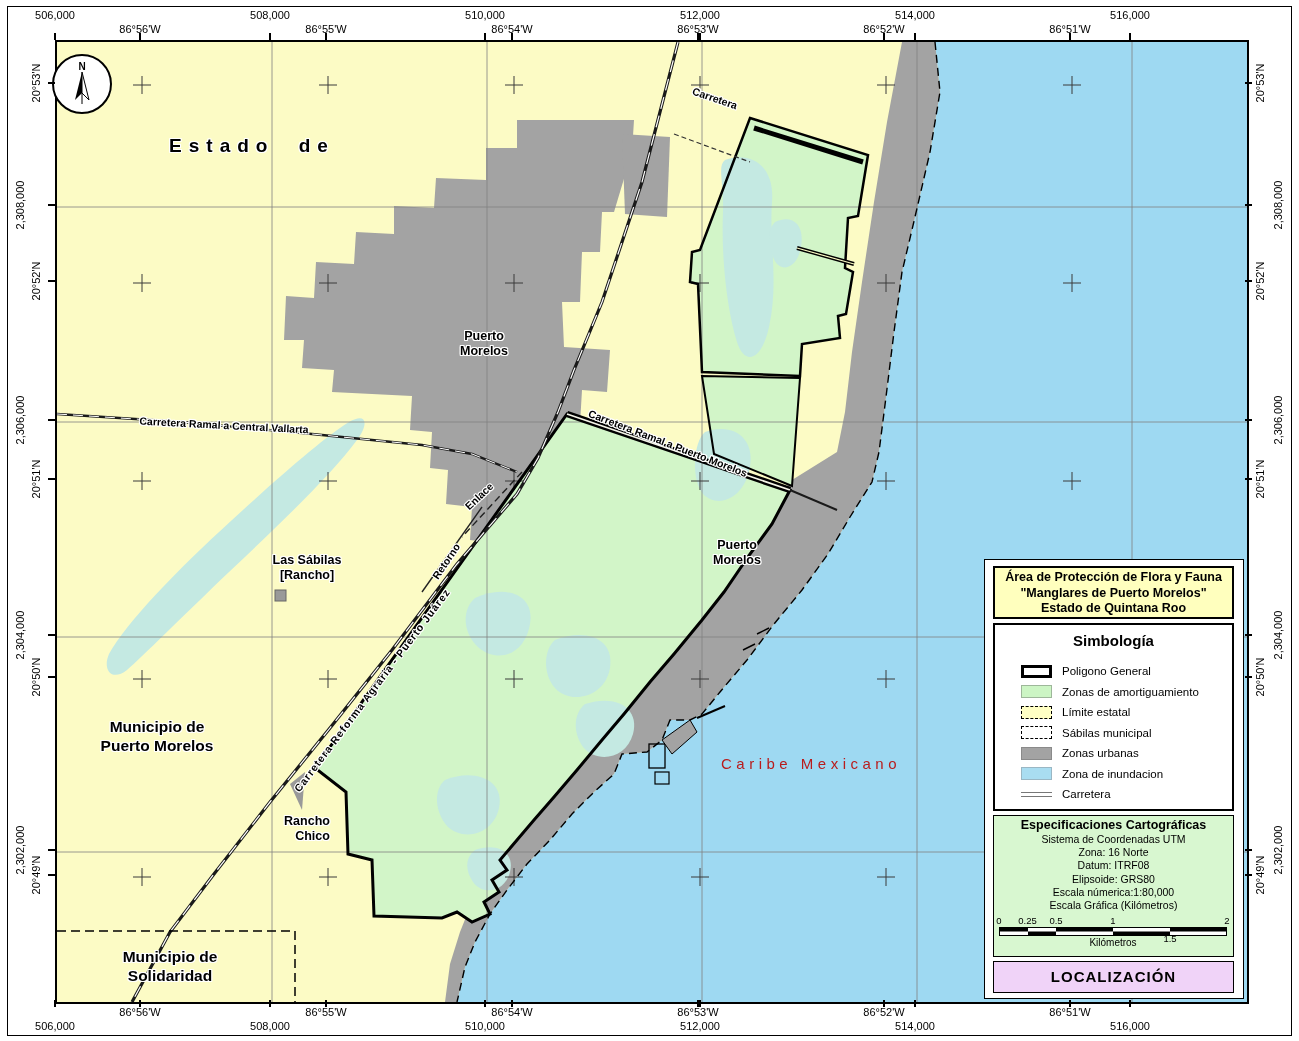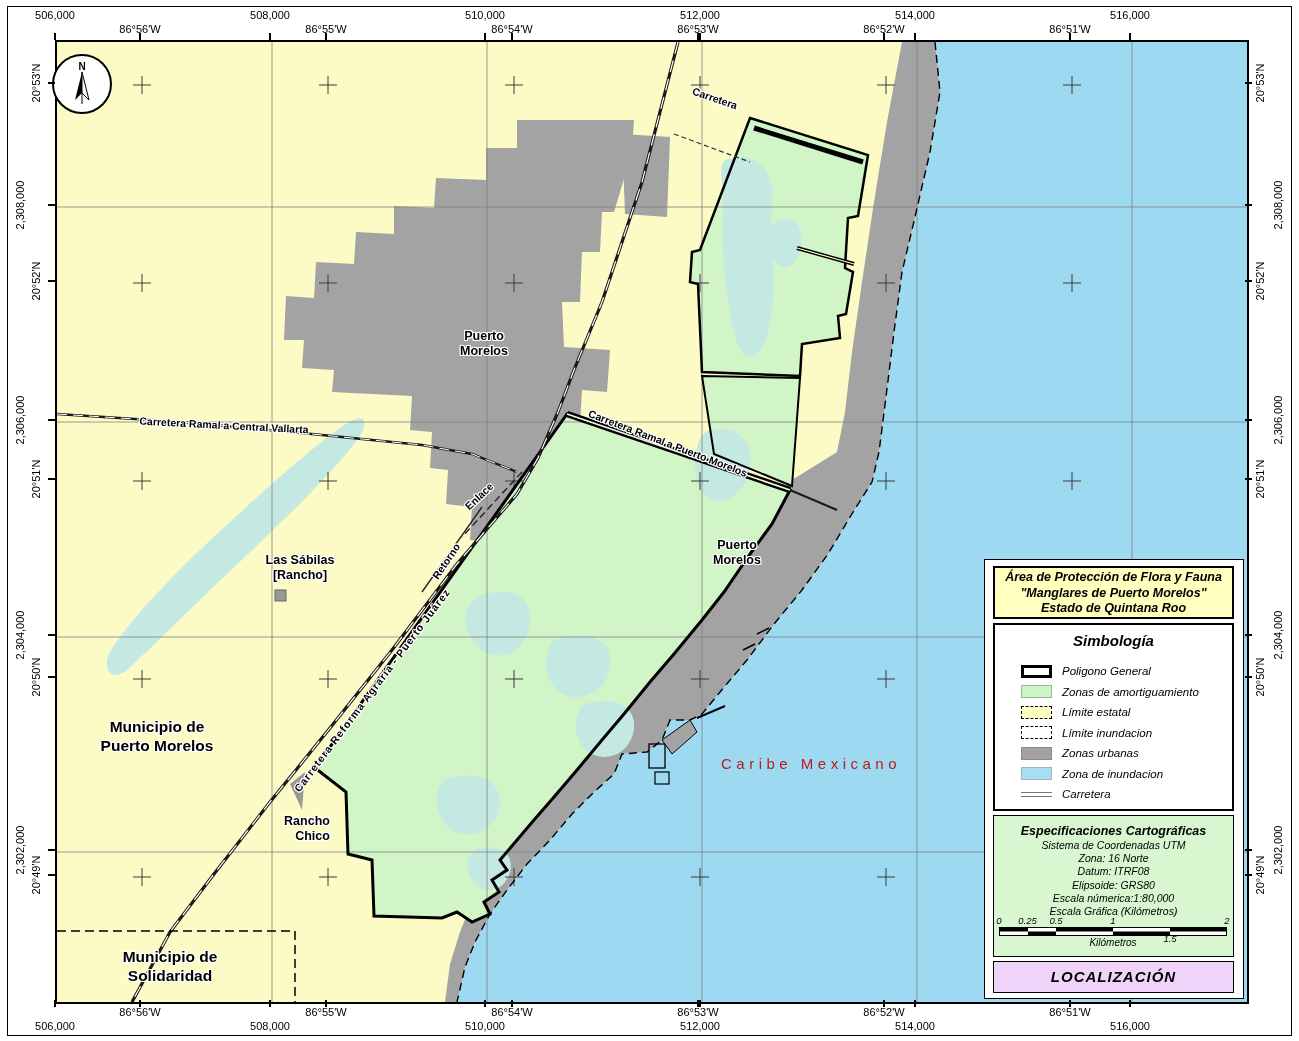--- a/index.html
+++ b/index.html
@@ -20,39 +20,39 @@
         0 -1px 0 #fff,0 1px 0 #fff,-1px 0 0 #fff,1px 0 0 #fff;}
   .lbl-estado{font-size:19px;font-weight:bold;letter-spacing:7px;word-spacing:12px;line-height:25px;}
   .lbl-municipio{font-size:15.5px;font-weight:bold;line-height:19px;}
   .lbl-superficie{font-size:21px;font-weight:bold;line-height:28px;}
   .lbl-town{font-size:12.5px;font-weight:bold;line-height:15px;}
   .lbl-road{font-size:10.5px;font-weight:bold;}
   .lbl-caribe{font-size:15px;color:#b91c1c;letter-spacing:4.5px;text-shadow:none;}
   .compass{position:absolute;}
   
   #panel{position:absolute;left:984px;top:559px;width:260px;height:440px;
-        background:#fff;border:1.5px solid #000;box-sizing:border-box;font-style:italic;}
+        background:#fff;border:1.5px solid #000;box-sizing:border-box;}
   .pbox{position:absolute;left:8px;width:241px;box-sizing:border-box;}
   #title-box{top:6px;height:53px;background:#FFFFBE;border:2px solid #000;
         text-align:center;font-size:12.5px;font-weight:bold;line-height:15.5px;padding-top:2px;}
   #legend-box{top:63px;height:188px;background:#fff;border:2.5px solid #000;}
   #legend-title{text-align:center;font-size:15px;font-weight:bold;margin-top:7px;}
   #legend-items{margin-top:12px;}
   .legend-row{display:flex;align-items:center;height:20.5px;padding-left:26px;}
   .legend-swatch{width:31px;height:13px;box-sizing:border-box;margin-right:10px;flex:none;}
   .sw-poligono{background:#fff;border:3px solid #000;}
   .sw-amortiguamiento{background:#CCF5C4;border:1px solid #9eb79a;}
   .sw-estatal{background:#FFFFC4;border:1.5px dashed #000;}
   .sw-municipal{background:#fff;border:1.5px dashed #000;}
   .sw-urbanas{background:#A3A3A3;border:1px solid #8a8a8a;}
   .sw-inundacion{background:#A9DDF1;border:1px solid #9ab7c4;}
   .sw-carretera{height:5px;border-top:1.2px solid #777;border-bottom:1.2px solid #777;}
   .legend-label{font-size:11.5px;}
   #spec-box{top:255px;height:142px;background:#D8F7D0;border:1.5px solid #000;text-align:center;}
-  #spec-title{font-size:12.5px;font-weight:bold;margin-top:8px;}
+  #spec-title{font-size:12.5px;font-weight:bold;margin-top:2px;}
   #spec-lines{font-size:10.5px;line-height:13.2px;margin-top:1px;}
   #scalebar{position:absolute;left:5px;top:99px;width:228px;height:40px;}
   .sb-num{position:absolute;top:0;font-size:9.5px;transform:translateX(-50%);}
   #sb-svg{position:absolute;left:0;top:12px;}
   #sb-unit{position:absolute;top:22px;width:100%;text-align:center;font-size:10px;}
   #local-box{top:401px;height:32px;background:#F0D3F8;border:1.5px solid #000;
         text-align:center;font-size:15px;font-weight:bold;letter-spacing:1px;line-height:29px;}
 </style>
 </head>
 <body>
@@ -205,38 +205,39 @@
 
   <svg class="compass" width="64" height="64" style="left:50px;top:51px;">
     <circle cx="32" cy="33" r="29" fill="#fff" stroke="#000" stroke-width="2"></circle>
     <text x="32" y="19" text-anchor="middle" font-size="10" font-weight="bold" font-family="Liberation Sans, sans-serif">N</text>
     <polygon points="32,21 25,49 32,42" fill="#000"></polygon>
     <polygon points="32,21 39,49 32,42" fill="#fff" stroke="#000" stroke-width="1"></polygon>
     <line x1="32" y1="42" x2="32" y2="53" stroke="#000" stroke-width="1"></line>
   </svg>
 
   <div class="maplabel lbl-estado" style="left:252px;top:145px;">
+    <div>Estado de</div>
   </div>
   <div class="maplabel lbl-municipio" style="left:157px;top:736px;">
     <div>Municipio de</div>
     <div>Puerto Morelos</div>
   </div>
   <div class="maplabel lbl-municipio" style="left:170px;top:966px;">
     <div>Municipio de</div>
     <div>Solidaridad</div>
   </div>
   <div class="maplabel lbl-town" style="left:484px;top:344px;">
     <div>Puerto</div>
     <div>Morelos</div>
   </div>
   <div class="maplabel lbl-town" style="left:737px;top:553px;">
     <div>Puerto</div>
     <div>Morelos</div>
   </div>
-  <div class="maplabel lbl-town" style="left:300px;top:568px;">
+  <div class="maplabel lbl-town" style="left:307px;top:568px;">
     <div>Las Sábilas</div>
     <div>[Rancho]</div>
   </div>
   <div class="maplabel lbl-town" style="left:307px;top:829px;text-align:right;">
     <div>Rancho</div>
     <div>Chico</div>
   </div>
   <div class="maplabel lbl-caribe" style="left:811px;top:763px;">Caribe Mexicano</div>
   <div class="maplabel lbl-road" style="left:715px;top:98px;transform:translate(-50%,-50%) rotate(19deg);">Carretera</div>
   <div class="maplabel lbl-road" style="left:224px;top:425px;transform:translate(-50%,-50%) rotate(3deg);">Carretera Ramal a Central Vallarta</div>
@@ -261,21 +262,21 @@
           <div class="legend-row">
             <div class="legend-swatch sw-amortiguamiento"></div>
             <div class="legend-label">Zonas de amortiguamiento</div>
           </div>
           <div class="legend-row">
             <div class="legend-swatch sw-estatal"></div>
             <div class="legend-label">Límite estatal</div>
           </div>
           <div class="legend-row">
             <div class="legend-swatch sw-municipal"></div>
-            <div class="legend-label">Límite inundacion</div>
+            <div class="legend-label">Sábilas municipal</div>
           </div>
           <div class="legend-row">
             <div class="legend-swatch sw-urbanas"></div>
             <div class="legend-label">Zonas urbanas</div>
           </div>
           <div class="legend-row">
             <div class="legend-swatch sw-inundacion"></div>
             <div class="legend-label">Zona de inundacion</div>
           </div>
           <div class="legend-row">

